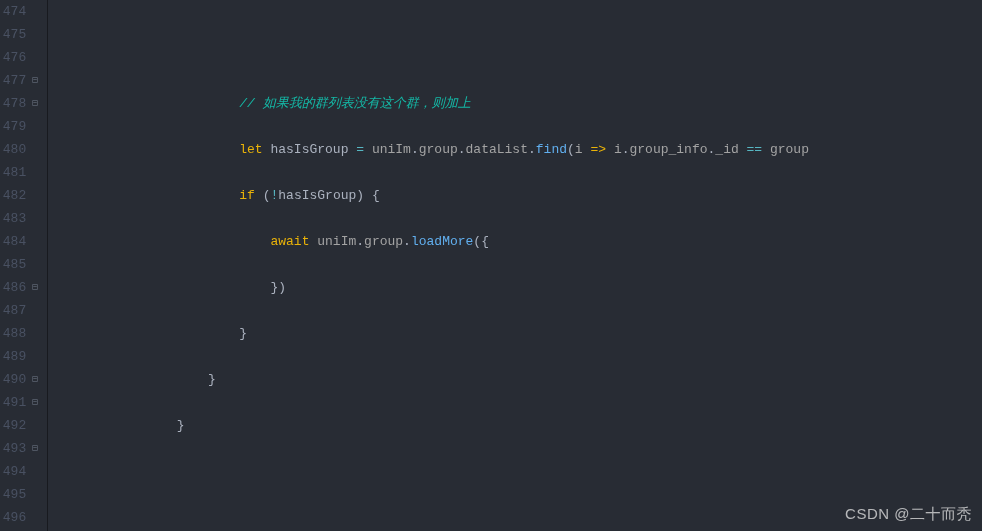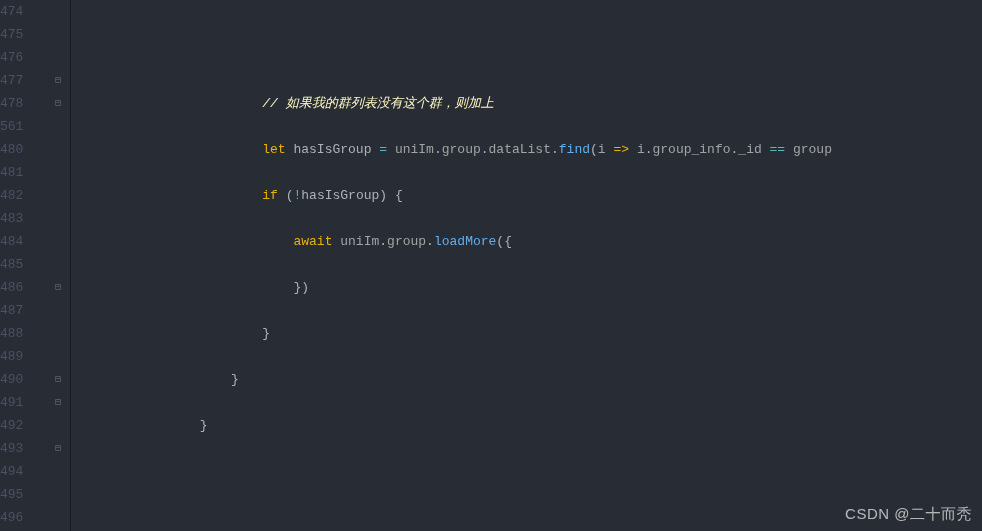--- a/index.html
+++ b/index.html
@@ -12,23 +12,23 @@
     width: 982px;
     height: 531px;
     position: relative;
   }
   .editor {
     display: flex;
     width: 100%;
     height: 100%;
   }
   .gutter {
-    width: 71px;
+    width: 48px;
     flex-shrink: 0;
-    text-align: left;
+    text-align: center;
     color: #495162;
     padding-right: 8px;
     user-select: none;
     border-right: 1px solid #181a1f;
     position: relative;
     background: #282c34;
   }
   .gutter-inner {
     position: relative;
   }
@@ -55,21 +55,21 @@
     white-space: pre;
     overflow: hidden;
     padding-left: 4px;
   }
   .line { height: 23px; }
   .c-kw   { color: #eab308; }
   .c-var  { color: #abb2bf; }
   .c-eq   { color: #56b6c2; }
   .c-id2  { color: #a3a3a3; }
   .c-func { color: #61afef; }
-  .c-cmt  { color: #fef9c3; font-style: italic; }
+  .c-cmt  { color: #14b8a6; font-style: italic; }
   .c-punc { color: #abb2bf; }
   .c-op   { color: #56b6c2; }
   .watermark {
     position: absolute;
     right: 10px;
     bottom: 6px;
     color: rgba(230,230,230,0.75);
     font-family: Arial, sans-serif;
     font-size: 15px;
     letter-spacing: 0.5px;
@@ -79,21 +79,21 @@
 <body>
 
 <div class="editor">
   <div class="gutter">
     <div class="gutter-inner" id="gutter-inner">
         <div class="ln">474</div>
         <div class="ln">475</div>
         <div class="ln">476</div>
         <div class="ln">477<span class="fold">⊟</span></div>
         <div class="ln">478<span class="fold">⊟</span></div>
-        <div class="ln">561</div>
+        <div class="ln">479</div>
         <div class="ln">480</div>
         <div class="ln">481</div>
         <div class="ln">482</div>
         <div class="ln">483</div>
         <div class="ln">484</div>
         <div class="ln">485</div>
         <div class="ln">486<span class="fold">⊟</span></div>
         <div class="ln">487</div>
         <div class="ln">488</div>
         <div class="ln">489</div>

